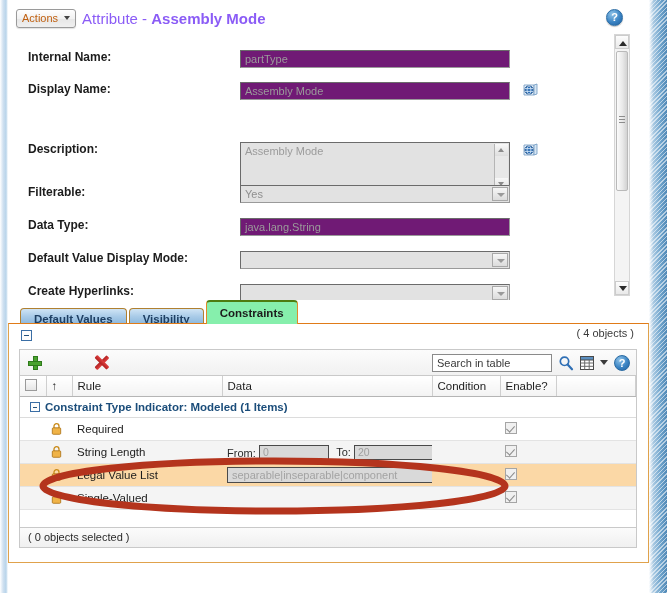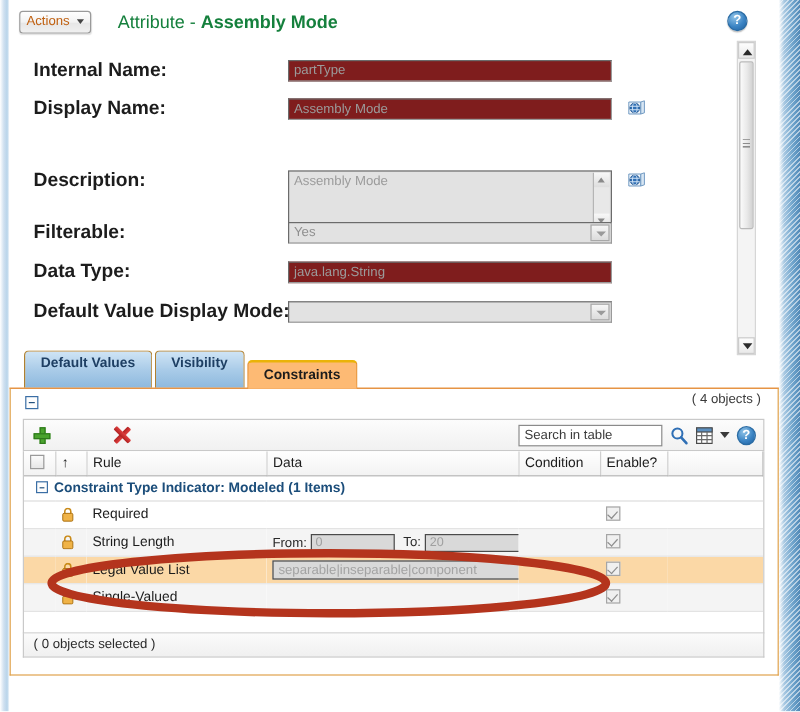--- a/index.html
+++ b/index.html
@@ -62,23 +62,23 @@
     white-space: nowrap;
   }
   .actions-caret {
     width: 0; height: 0;
     border-left: 3.5px solid transparent;
     border-right: 3.5px solid transparent;
     border-top: 4px solid #444;
     display: inline-block;
   }
   .page-title {
-    margin-left: 22px;
+    margin-left: 6px;
     font-size: 15px;
-    color: #15803d;
+    color: #8b5cf6;
     white-space: nowrap;
   }
   .page-title b { font-weight: bold; }
 
   .help-top {
     position: absolute;
     right: 26px; top: 9px;
     width: 17px; height: 17px;
   }
   .help-circle {
@@ -95,29 +95,29 @@
 
   
   .frow {
     position: absolute;
     left: 12px;
     width: 620px;
     height: 22px;
   }
   .flabel {
     position: absolute; left: 8px; top: 0;
-    font-size: 16px; font-weight: bold; color: #1c1c1c;
+    font-size: 12px; font-weight: bold; color: #1c1c1c;
     white-space: nowrap;
   }
   .fctrl { position: absolute; left: 220px; top: 0; }
 
   .inp {
     box-sizing: border-box;
     height: 18px;
-    background: #7f1d1d;
+    background: #701a75;
     border: 1px solid #6b6b6b;
     border-right-color: #9a9a9a;
     border-bottom-color: #9a9a9a;
     color: #9b9b9b;
     font-size: 11px;
     padding: 1px 4px;
     line-height: 15px;
     overflow: hidden;
     white-space: nowrap;
   }
@@ -245,41 +245,41 @@
   .tabstrip {
     position: absolute;
     left: 8px; top: 300px;
     width: 641px; height: 24px;
     display: flex; align-items: flex-end;
     gap: 2px;
     padding-left: 12px;
     box-sizing: border-box;
   }
   .tab {
-    height: 32px;
+    height: 16px;
     padding: 0 13px;
     font-size: 11.5px;
     font-weight: bold;
     line-height: 20px;
     border: 1px solid #b08030;
     border-bottom: none;
     border-radius: 4px 4px 0 0;
     background: linear-gradient(to bottom, #cfe4f5 0%, #a9cbe8 50%, #8cb8dd 100%);
     color: #1e3f63;
     cursor: pointer;
     white-space: nowrap;
     box-sizing: border-box;
   }
   .tab.active {
     height: 24px;
     line-height: 22px;
-    background: #fdba74;
+    background: #86efac;
     color: #1c1c1c;
     border: 1px solid #e08a2a;
-    border-top: 2px solid #eab308;
+    border-top: 2px solid #4d7c0f;
     border-bottom: none;
     position: relative;
     z-index: 3;
   }
 
   
   .panel {
     position: absolute;
     left: 8px; top: 323px;
     width: 641px; height: 240px;
@@ -626,20 +626,29 @@
     <div class="frow" style="top:251px;">
       <div class="flabel">Default Value Display Mode:</div>
       <div class="fctrl">
         <div class="combo">
           <span></span>
           <span class="arrowbox"></span>
         </div>
       </div>
     </div>
 
+    <div class="frow" style="top:284px;">
+      <div class="flabel">Create Hyperlinks:</div>
+      <div class="fctrl">
+        <div class="combo">
+          <span></span>
+          <span class="arrowbox"></span>
+        </div>
+      </div>
+    </div>
 
     <div class="form-scroll">
       <div class="sbtn up"></div>
       <div class="thumb"></div>
       <div class="sbtn down"></div>
     </div>
   </div>
 
   <div class="tabstrip">
     <div class="tab">Default Values</div>

